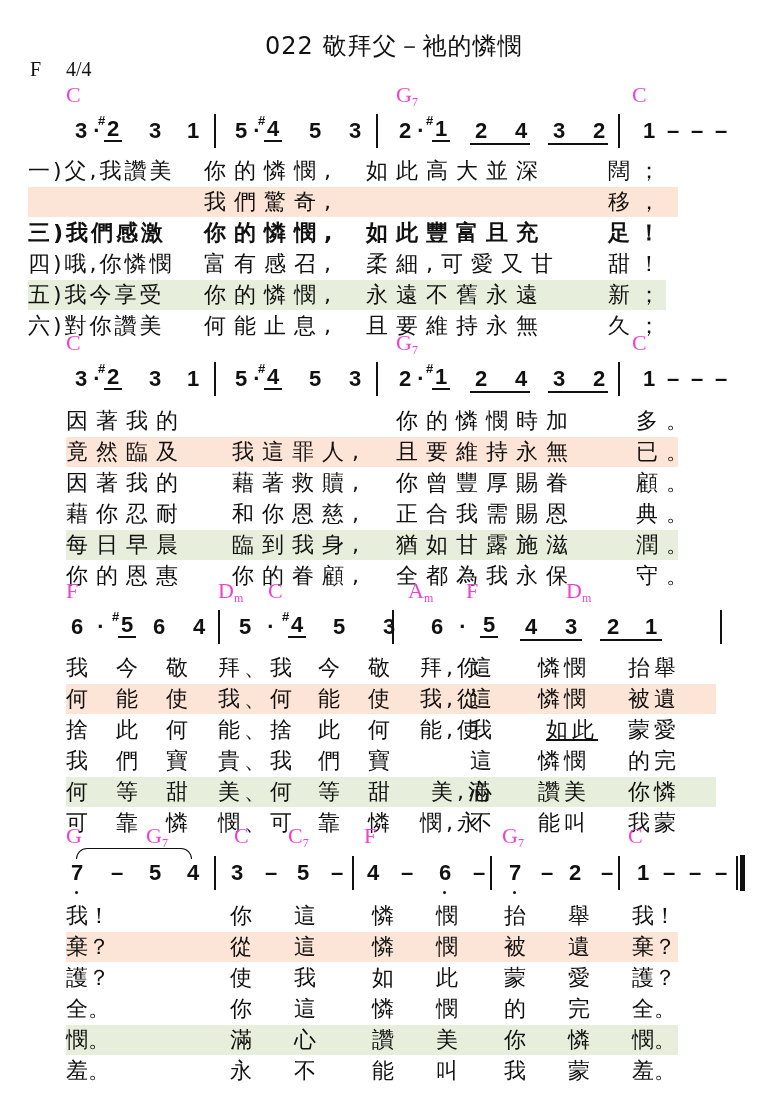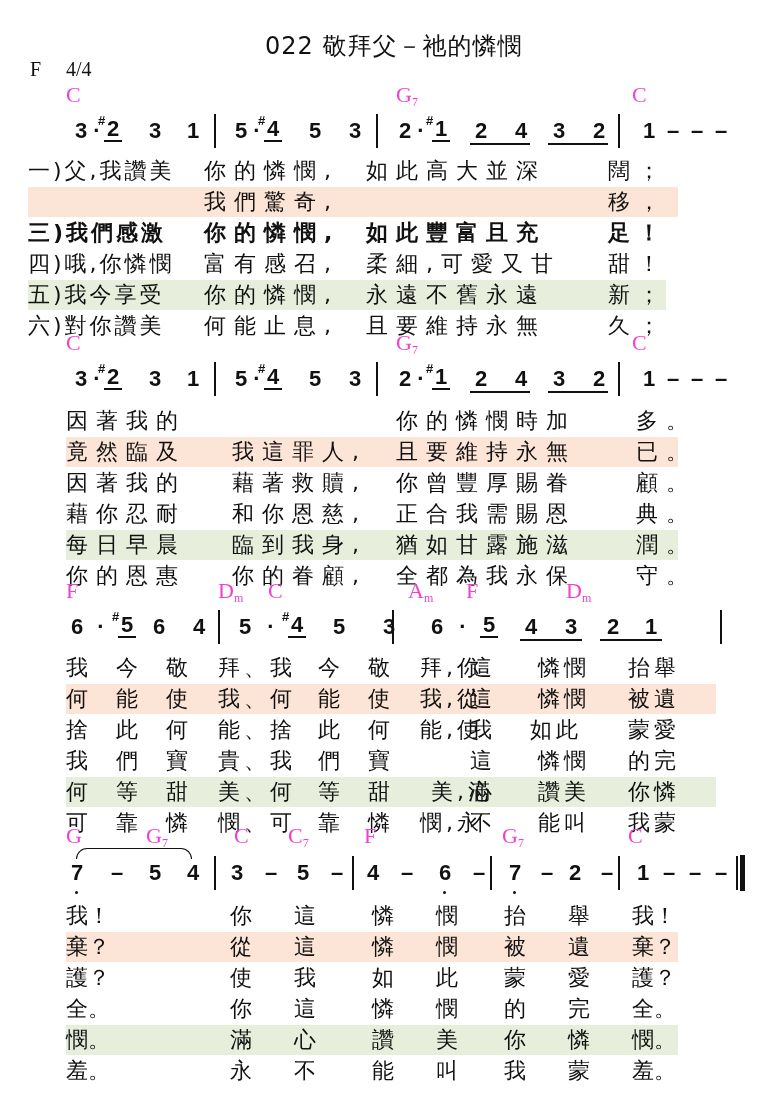--- a/index.html
+++ b/index.html
@@ -213,21 +213,21 @@
     </div>
     <div class="lyric-row " style="left:66px;top:715px;width:650px;">
       <span class="cell" style="left: 0px; letter-spacing: 0px;">捨</span>
       <span class="cell" style="left: 50px; letter-spacing: 0px;">此</span>
       <span class="cell" style="left: 100px; letter-spacing: 0px;">何</span>
       <span class="cell" style="left: 152px; letter-spacing: 4px;">能、捨</span>
       <span class="cell" style="left: 252px; letter-spacing: 0px;">此</span>
       <span class="cell" style="left: 302px; letter-spacing: 0px;">何</span>
       <span class="cell" style="left: 354px; letter-spacing: 4px;">能,使</span>
       <span class="cell" style="left: 404px; letter-spacing: 0px;">我</span>
-      <span class="cell" style="left: 464px; letter-spacing: 4px;">如此</span>
+      <span class="cell" style="left: 480px; letter-spacing: 4px; text-decoration: underline;">如此</span>
       <span class="cell" style="left: 562px; letter-spacing: 4px;">蒙愛</span>
     </div>
     <div class="lyric-row " style="left:66px;top:746px;width:650px;">
       <span class="cell" style="left: 0px; letter-spacing: 0px;">我</span>
       <span class="cell" style="left: 50px; letter-spacing: 0px;">們</span>
       <span class="cell" style="left: 100px; letter-spacing: 0px;">寶</span>
       <span class="cell" style="left: 152px; letter-spacing: 4px;">貴、我</span>
       <span class="cell" style="left: 252px; letter-spacing: 0px;">們</span>
       <span class="cell" style="left: 302px; letter-spacing: 0px;">寶</span>
       <span class="cell" style="left: 354px; letter-spacing: 4px; margin-top: 32px;">貴,你</span>

